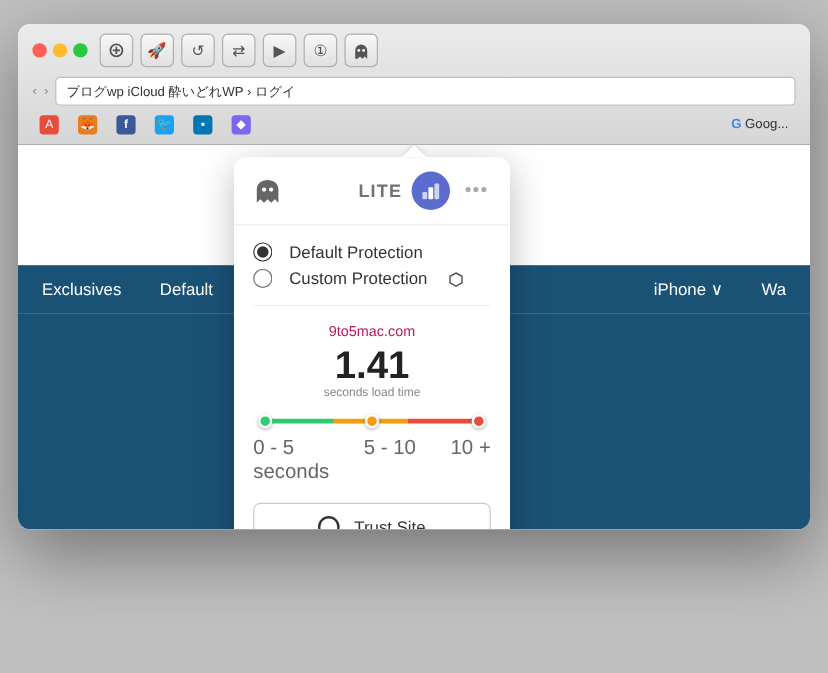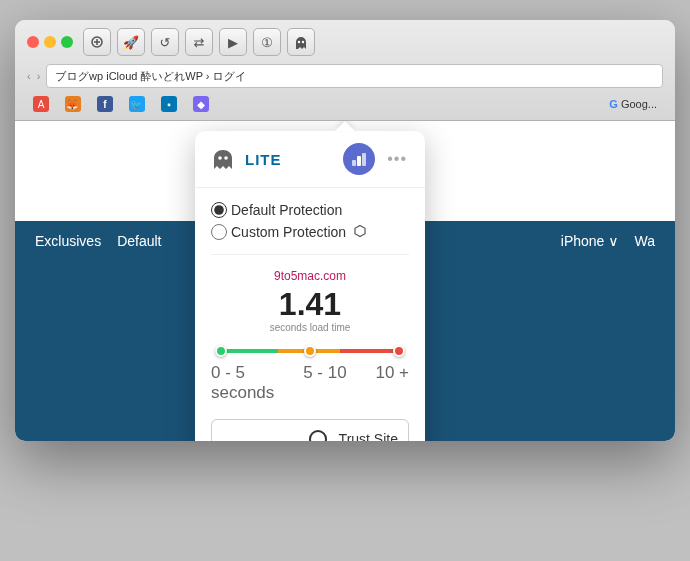--- a/index.html
+++ b/index.html
@@ -115,21 +115,21 @@
       font-size: 52px;
       font-weight: 300;
       color: #1a5276;
       letter-spacing: -2px;
     }
 
     .site-nav {
       background: #1a5276;
       padding: 12px 20px;
       display: flex;
-      gap: 16px;
+      gap: 32px;
       align-items: center;
     }
 
     .site-nav-item {
       color: white;
       font-size: 14px;
       font-weight: 500;
     }
 
     .site-nav-item.dropdown {
@@ -168,23 +168,24 @@
     }
 
     .ghost-icon {
       width: 28px;
       height: 28px;
     }
 
     .popup-title {
       font-size: 15px;
       font-weight: 700;
-      color: #0369a1;
+      color: #737373;
       letter-spacing: 1px;
       flex: 1;
+      text-align: right;
     }
 
     .popup-icon-btn {
       width: 32px;
       height: 32px;
       border-radius: 50%;
       background: #5b6bce;
       display: flex;
       align-items: center;
       justify-content: center;
@@ -210,22 +211,22 @@
 
     .radio-group {
       display: flex;
       flex-direction: column;
       gap: 6px;
       margin-bottom: 14px;
     }
 
     .radio-item {
       display: flex;
-      align-items: flex-start;
-      gap: 4px;
+      align-items: flex-end;
+      gap: 14px;
       cursor: pointer;
     }
 
     .radio-item input[type="radio"] {
       width: 16px;
       height: 16px;
       accent-color: #333;
     }
 
     .radio-label {
@@ -306,21 +307,21 @@
       color: #666;
       text-align: center;
     }
 
     .speed-label-item:first-child { text-align: left; }
     .speed-label-item:last-child { text-align: right; }
 
     .trust-btn {
       display: flex;
       align-items: center;
-      justify-content: flex-end;
+      justify-content: center;
       gap: 12px;
       width: 100%;
       margin-top: 16px;
       padding: 10px;
       border: 1.5px solid #ccc;
       border-radius: 6px;
       background: white;
       cursor: pointer;
       font-size: 14px;
       font-weight: 500;

